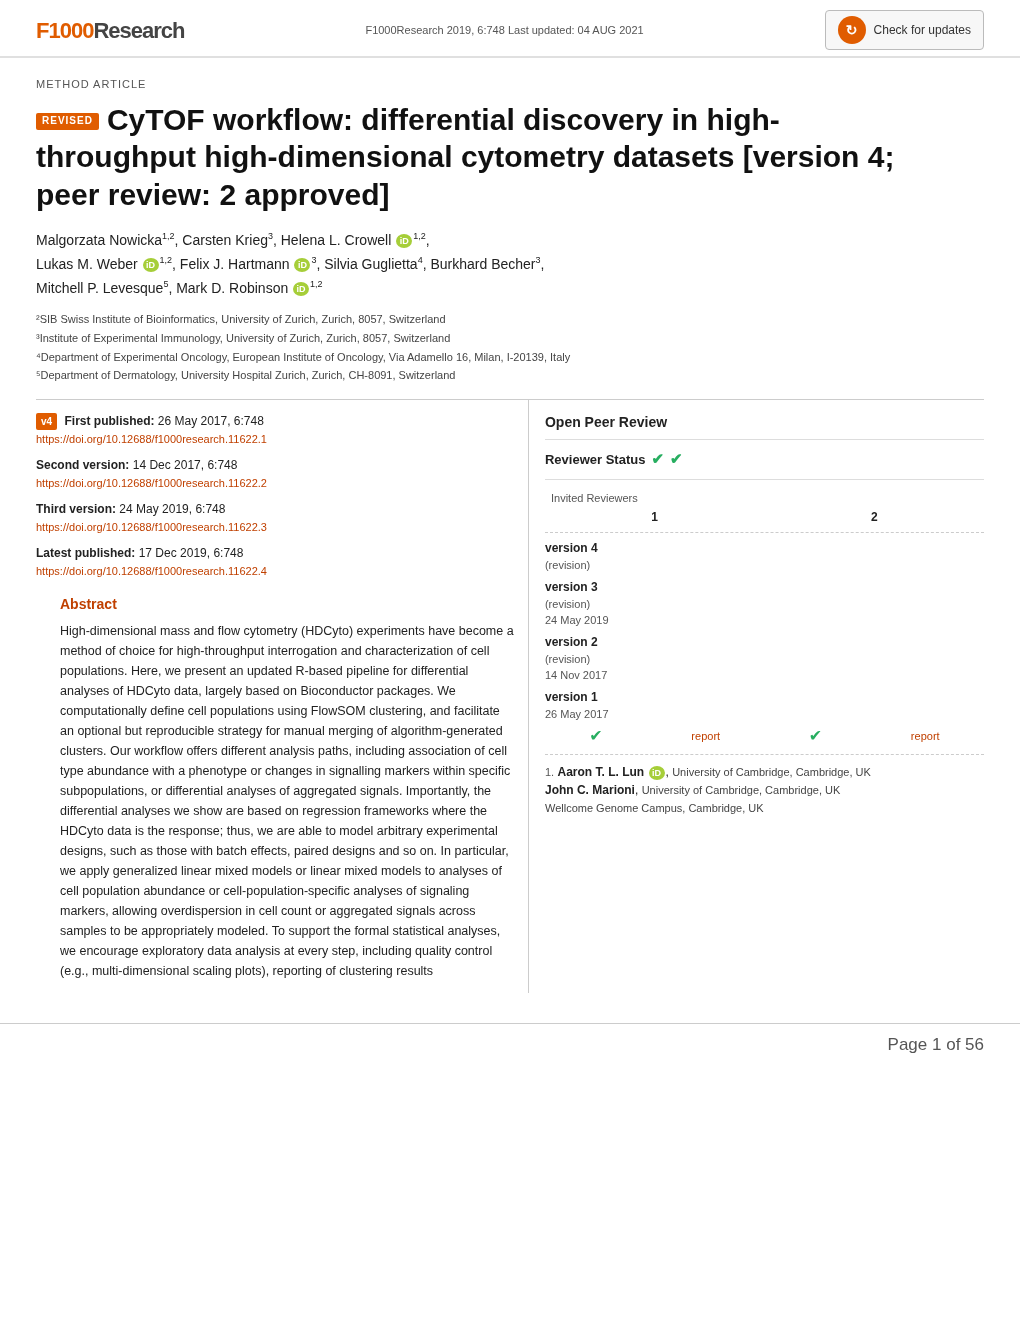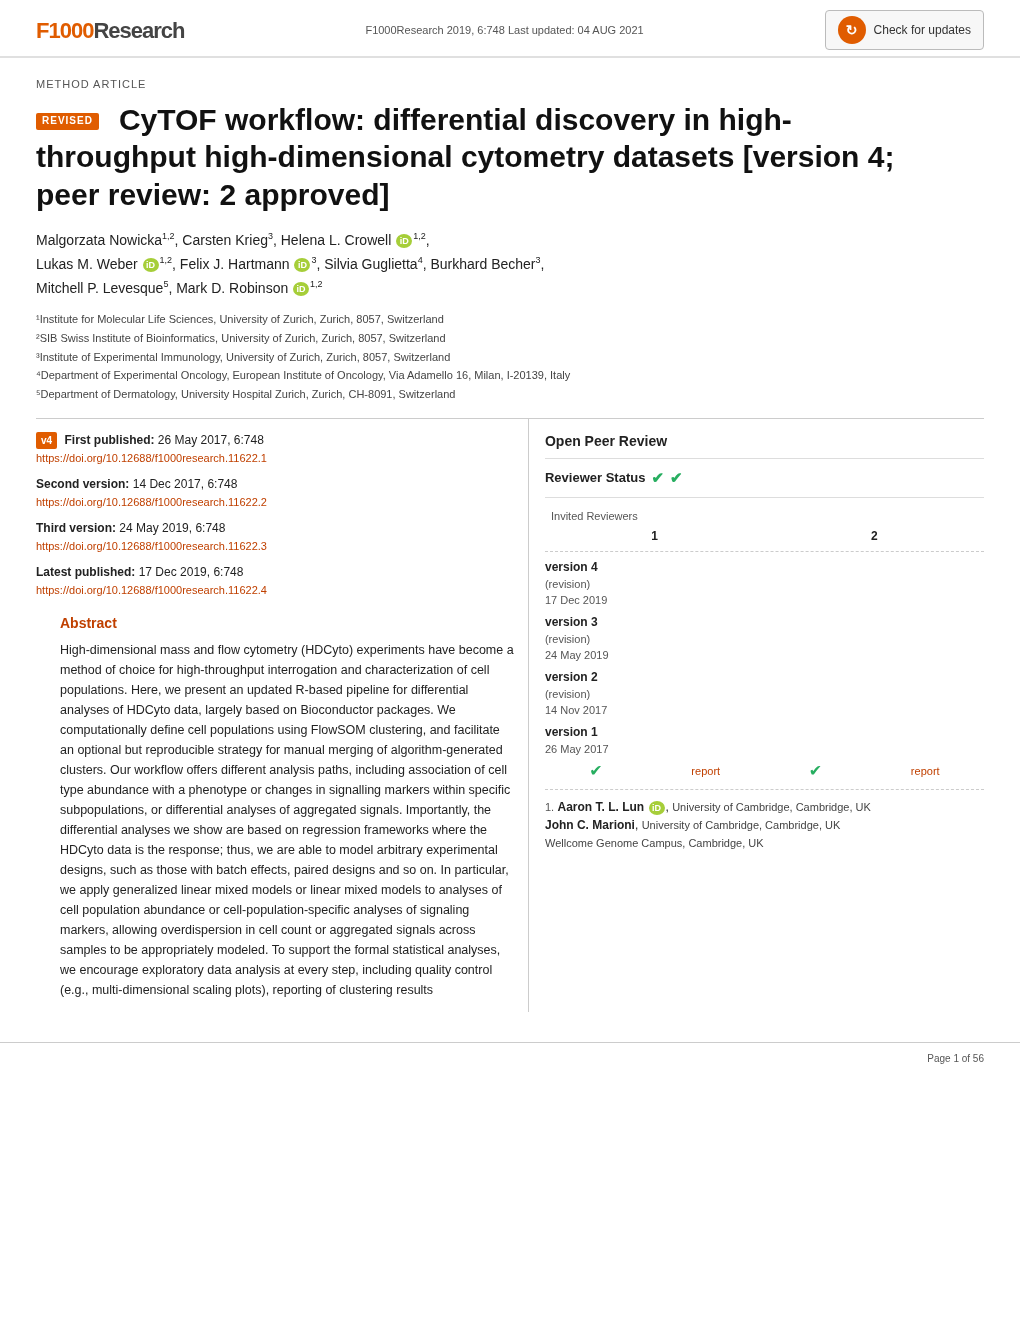--- a/index.html
+++ b/index.html
@@ -87,21 +87,21 @@
     }
     .revised-badge {
       display: inline-block;
       background: #e05c00;
       color: #fff;
       font-size: 10px;
       font-weight: bold;
       padding: 2px 6px;
       border-radius: 2px;
       letter-spacing: 1px;
-      margin-right: 20px;
+      margin-right: 8px;
       vertical-align: middle;
       text-transform: uppercase;
     }
     .article-title {
       font-size: 30px;
       font-weight: bold;
       color: #111;
       line-height: 1.25;
       margin-bottom: 16px;
     }
@@ -272,21 +272,21 @@
     .reviewer-affiliation {
       color: #444;
       font-size: 11px;
     }
     .footer-bar {
       border-top: 1px solid #ccc;
       margin-top: 30px;
       padding-top: 8px;
       padding-right: 36px;
       text-align: right;
-      font-size: 10px;
+      font-size: 17px;
       color: #555;
     }
   </style>
 </head>
 <body>
 
 <div class="page">
 
   <div class="header">
     <div class="logo-f1000">
@@ -311,21 +311,20 @@
 
     <div class="authors">
       <span>Malgorzata Nowicka<span class="superscript">1,2</span>, Carsten Krieg<span class="superscript">3</span>, Helena L. Crowell</span>
       <span class="orcid-icon">iD</span><span class="superscript">1,2</span>,<br>
       <span>Lukas M. Weber</span>
       <span class="orcid-icon">iD</span><span class="superscript">1,2</span><span>, Felix J. Hartmann </span><span class="orcid-icon">iD</span><span class="superscript">3</span><span>, Silvia Guglietta<span class="superscript">4</span>, Burkhard Becher<span class="superscript">3</span>,</span><br>
       <span>Mitchell P. Levesque<span class="superscript">5</span>, Mark D. Robinson </span><span class="orcid-icon">iD</span><span class="superscript">1,2</span>
     </div>
 
     <div class="affiliations">
-      <div>¹Institute for Molecular Life Sciences, University of Zurich, Zurich, 8057, Switzerland</div>
       <div>²SIB Swiss Institute of Bioinformatics, University of Zurich, Zurich, 8057, Switzerland</div>
       <div>³Institute of Experimental Immunology, University of Zurich, Zurich, 8057, Switzerland</div>
       <div>⁴Department of Experimental Oncology, European Institute of Oncology, Via Adamello 16, Milan, I-20139, Italy</div>
       <div>⁵Department of Dermatology, University Hospital Zurich, Zurich, CH-8091, Switzerland</div>
     </div>
 
     <div class="two-col">
 
       <div class="col-left">
         <div class="version-block">
@@ -369,21 +368,20 @@
           <span>Invited Reviewers</span>
         </div>
         <div class="invited-reviewers-cols">
           <span>1</span>
           <span>2</span>
         </div>
 
         <div class="version-table-row">
           <div class="ver-name">version 4</div>
           <div class="ver-sub">(revision)</div>
-          <div class="ver-sub">17 Dec 2019</div>
         </div>
 
         <div class="version-table-row">
           <div class="ver-name">version 3</div>
           <div class="ver-sub">(revision)</div>
           <div class="ver-sub">24 May 2019</div>
         </div>
 
         <div class="version-table-row">
           <div class="ver-name">version 2</div>

